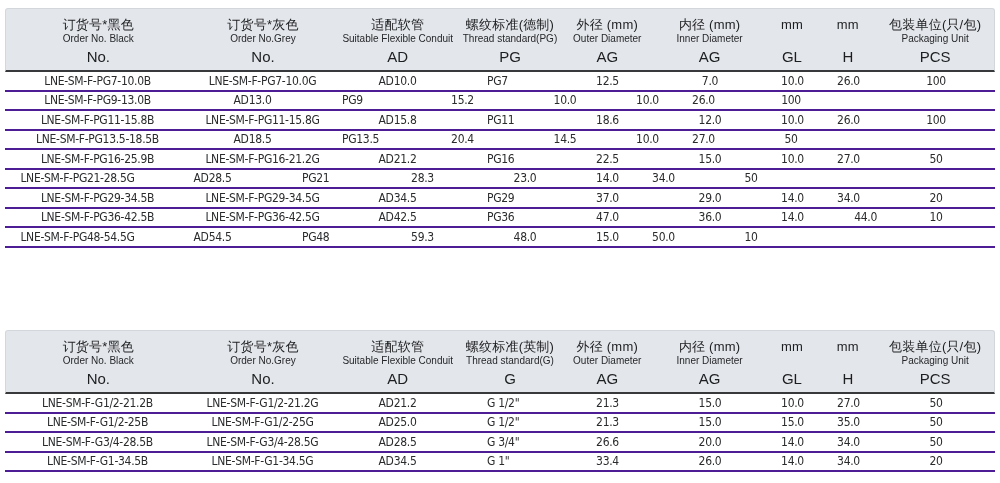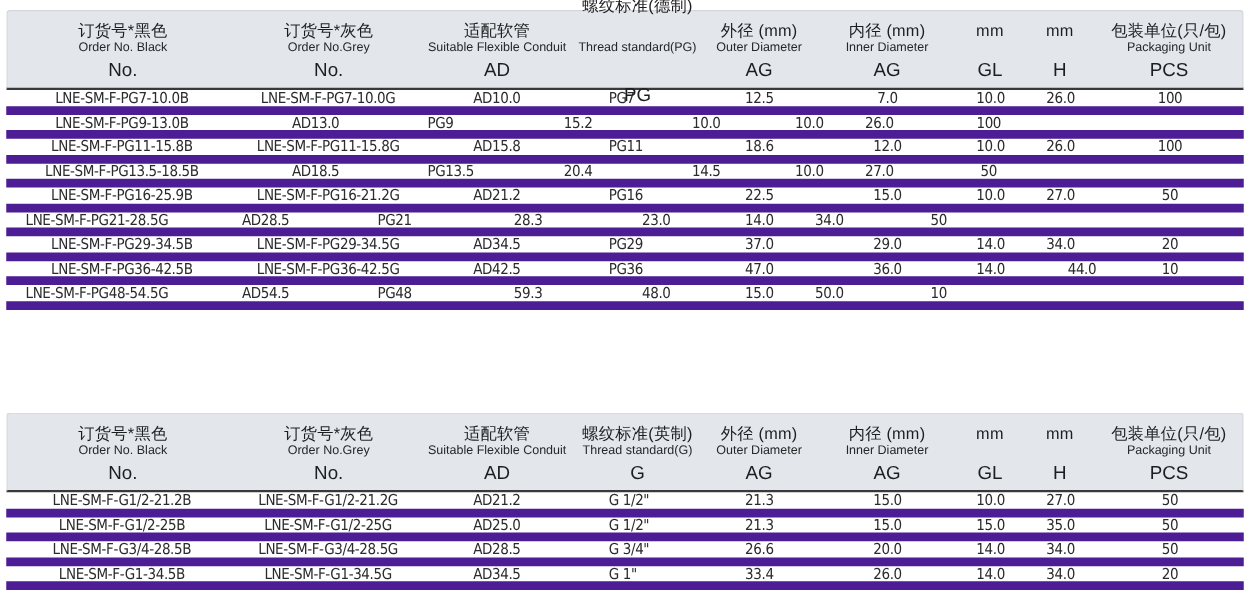--- a/index.html
+++ b/index.html
@@ -46,21 +46,21 @@
   }
   .h-code {
     font-size: 15px;
     line-height: 18px;
     margin-top: 3px;
   }
   .trow {
     display: flex;
     height: 19.5px;
     align-items: center;
-    border-bottom: 7px solid #4c1d95;
+    border-bottom: 2px solid #4c1d95;
   }
   .tcell {
     font-family: "DejaVu Sans", "Liberation Sans", sans-serif;
     font-stretch: condensed;
     font-size: 12px;
     letter-spacing: -0.3px;
     text-align: center;
     color: #2a2b2d;
     white-space: nowrap;
     overflow: hidden;
@@ -81,21 +81,21 @@
         <div class="hcell" style="width: 145px;">
           <div class="h-cn">订货号*灰色</div>
           <div class="h-en">Order No.Grey</div>
           <div class="h-code">No.</div>
         </div>
         <div class="hcell" style="width: 125px;">
           <div class="h-cn">适配软管</div>
           <div class="h-en">Suitable Flexible Conduit</div>
           <div class="h-code">AD</div>
         </div>
-        <div class="hcell" style="width: 100px; gap: 20px;">
+        <div class="hcell" style="width: 100px;">
           <div class="h-cn">螺纹标准(德制)</div>
           <div class="h-en">Thread standard(PG)</div>
           <div class="h-code">PG</div>
         </div>
         <div class="hcell" style="width: 95px;">
           <div class="h-cn">外径 (mm)</div>
           <div class="h-en">Outer Diameter</div>
           <div class="h-code">AG</div>
         </div>
         <div class="hcell" style="width: 110px;">

